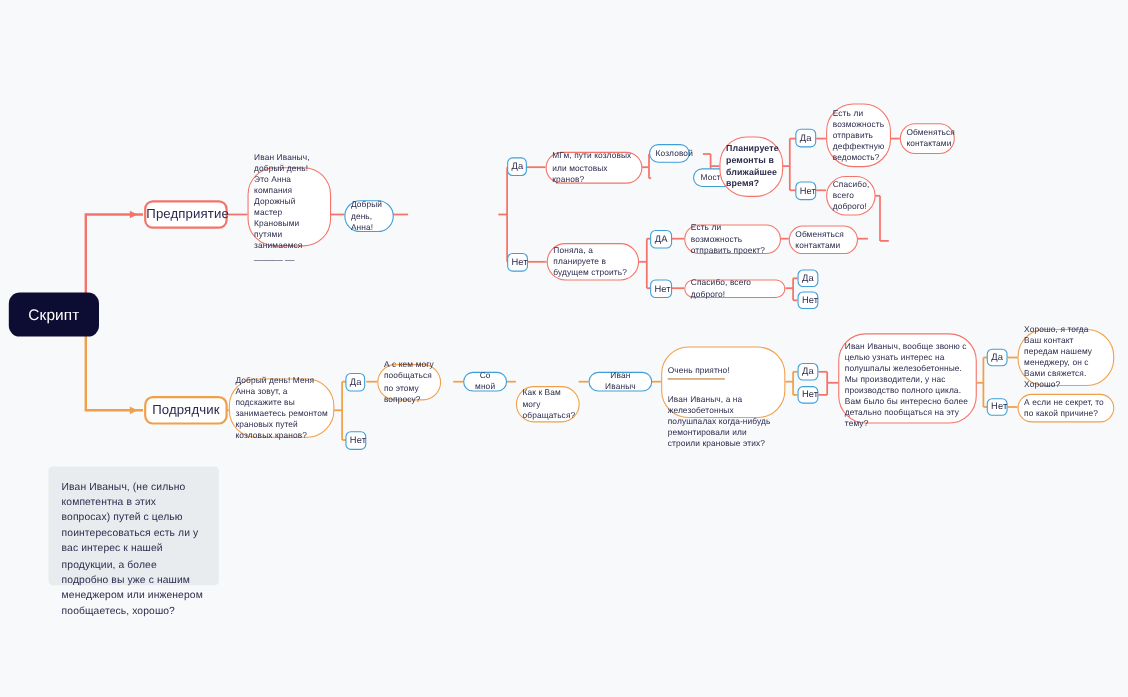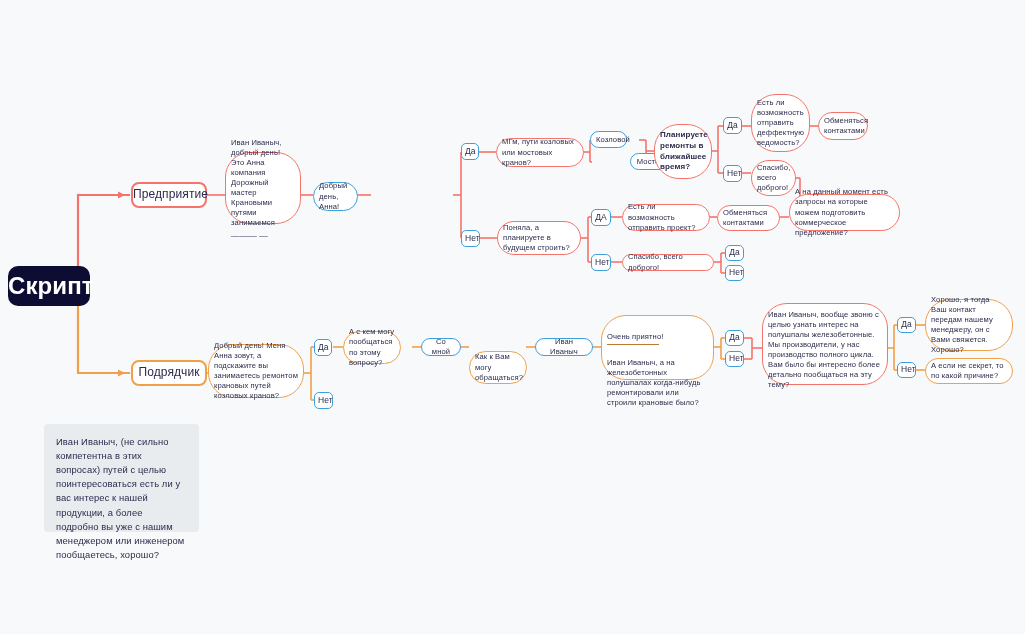--- a/index.html
+++ b/index.html
@@ -29,22 +29,22 @@
   
   .red   {border:1.6px solid #f4746b;color:#2b2b4d;}
   .blue  {border:1.6px solid #3f9fd8;color:#2b2b4d;}
   .orange{border:1.6px solid #f0a04b;color:#2b2b4d;}
   .navy  {background:#0d0d33;border:none;color:#ffffff;}
   .gray  {background:#e9ecef;border:none;color:#2b2b4d;}
 
   .root{
     border-radius:10px;
     justify-content:center;
-    font-size:24px;
-    font-weight:700;
+    font-size:14px;
+    font-weight:400;
   }
   .branch{
     font-weight:400;
     font-size:12px;
     justify-content:center;
     border-width:2px;
     border-radius:8px;
   }
   .chip{
     font-size:8.5px;
@@ -267,23 +267,20 @@
   </div>
 
   <div class="node blue chip" style="left:725px;top:245px;width:19px;height:16px;">
     <span class="txt" style="text-align:center;">Да</span>
   </div>
 
   <div class="node blue chip" style="left:725px;top:265px;width:19px;height:16px;">
     <span class="txt" style="text-align:center;">Нет</span>
   </div>
 
-  <div class="node red box" style="left:789px;top:194px;width:111px;height:37px;">
-    <span class="txt">А на данный момент есть запросы на которые можем подготовить коммерческое предложение?</span>
-  </div>
 
   <div class="node orange box" style="left:208px;top:344px;width:96px;height:54px;">
     <span class="txt">Добрый день! Меня Анна зовут, а подскажите вы занимаетесь ремонтом крановых путей козловых кранов?</span>
   </div>
 
   <div class="node blue chip" style="left:314px;top:339px;width:18px;height:17px;">
     <span class="txt" style="text-align:center;">Да</span>
   </div>
 
   <div class="node blue chip" style="left:314px;top:392px;width:19px;height:17px;">
@@ -303,21 +300,21 @@
   </div>
 
   <div class="node blue box" style="left:535px;top:338px;width:58px;height:18px;">
     <span class="txt" style="text-align:center;">Иван Иваныч</span>
   </div>
 
   <div class="node orange box" style="left:601px;top:315px;width:113px;height:65px;align-items:flex-start;padding-top:6px;">
     <span class="txt" style="display:block;">
       <span>Очень приятно!</span>
       <span class="rule"></span>
-      <span>Иван Иваныч, а на железобетонных полушпалах когда-нибудь ремонтировали или строили крановые было?</span>
+      <span>Иван Иваныч, а на железобетонных полушпалах когда-нибудь ремонтировали или строили крановые этих?</span>
     </span>
   </div>
 
   <div class="node blue chip" style="left:725px;top:330px;width:19px;height:16px;">
     <span class="txt" style="text-align:center;">Да</span>
   </div>
 
   <div class="node blue chip" style="left:725px;top:351px;width:19px;height:16px;">
     <span class="txt" style="text-align:center;">Нет</span>
   </div>

